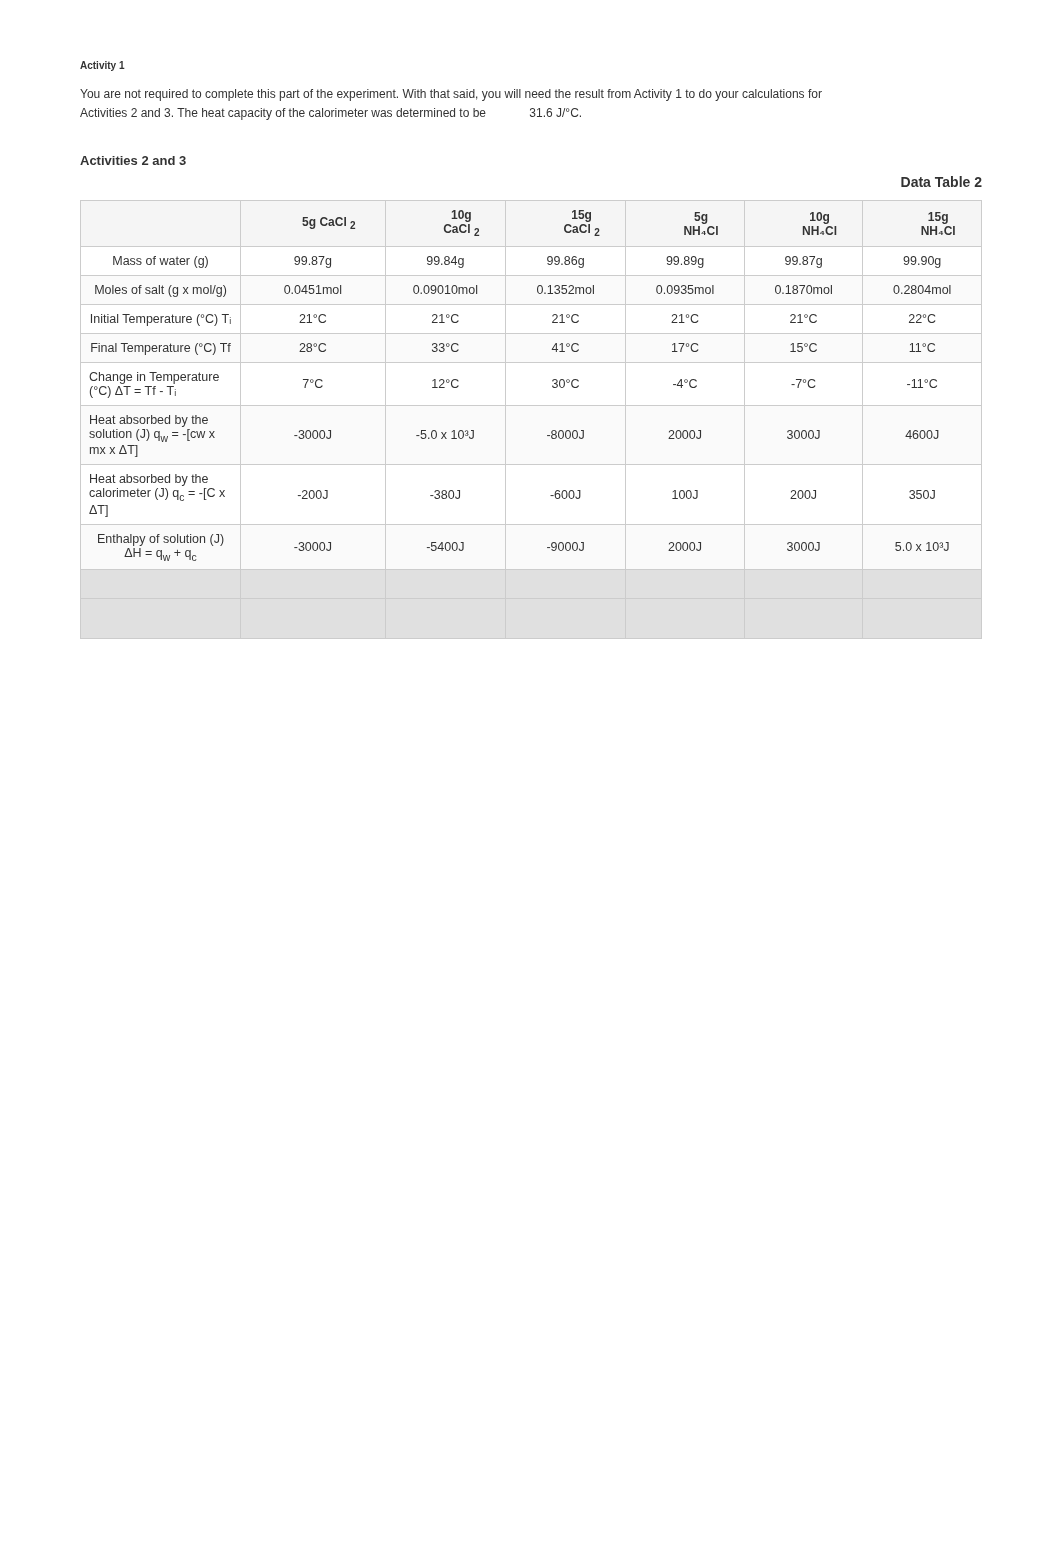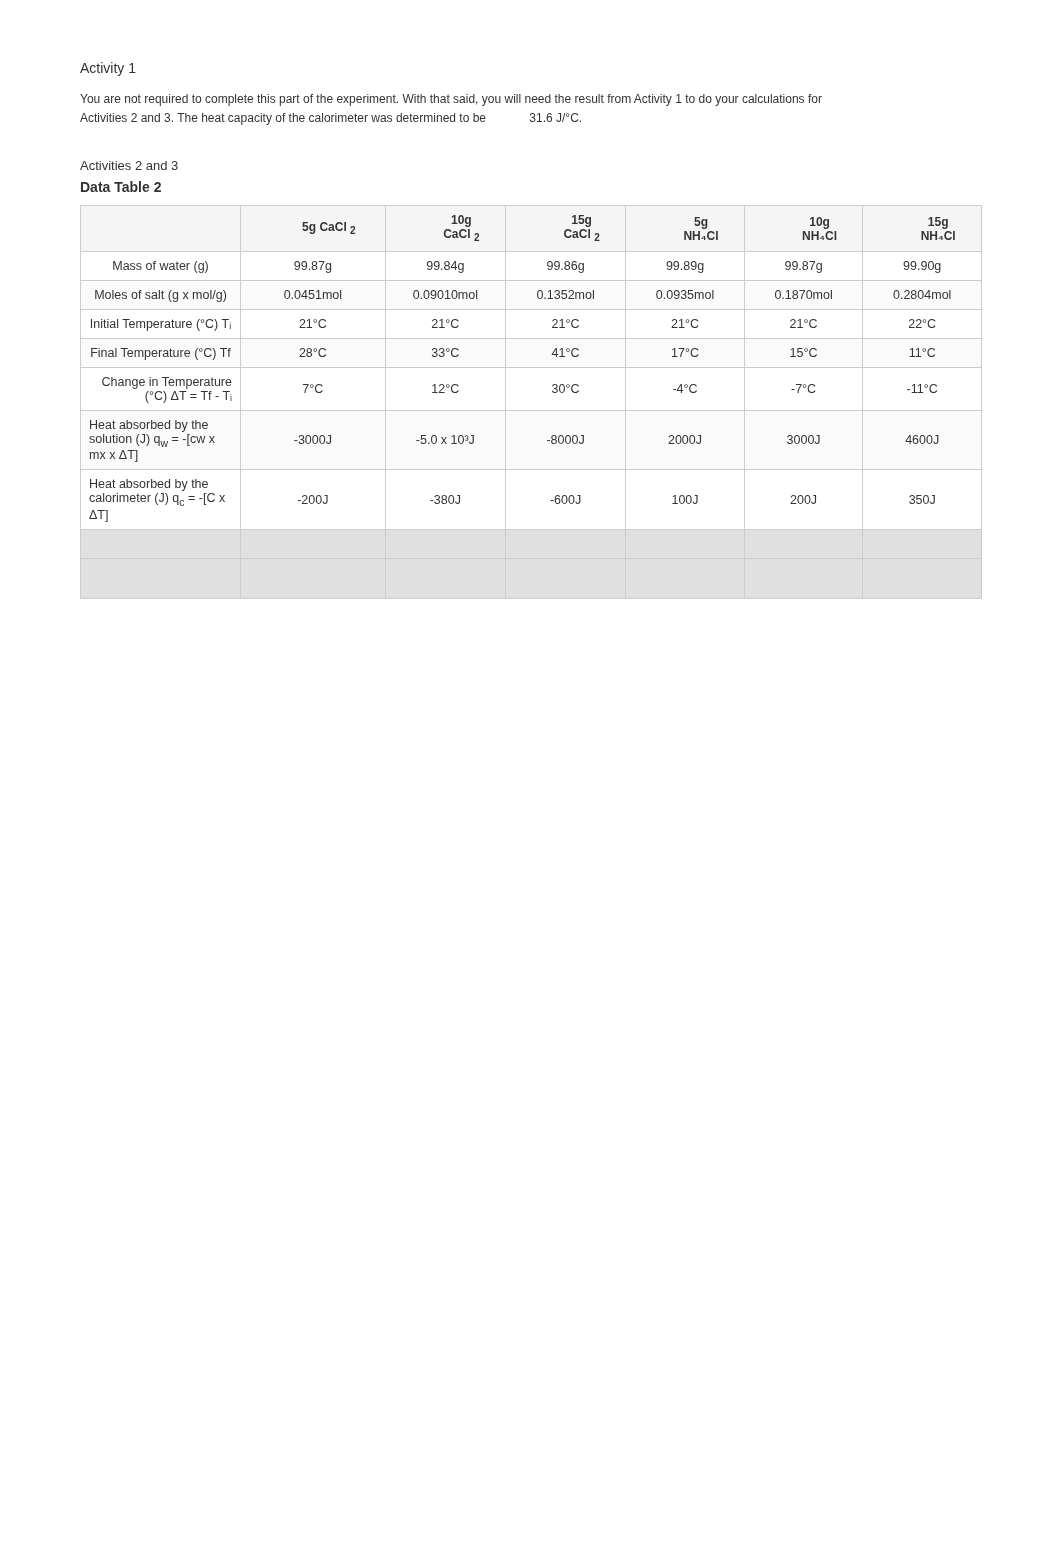--- a/index.html
+++ b/index.html
@@ -6,40 +6,41 @@
     body {
       font-family: Arial, sans-serif;
       font-size: 13px;
       color: #333;
       background: #fff;
       width: 1062px;
       min-height: 1561px;
       padding: 60px 80px;
     }
     h2 {
-      font-size: 14px;
-      font-weight: normal;
+      font-size: 10px;
+      font-weight: bold;
       margin-bottom: 14px;
     }
     .subtitle {
       font-size: 13px;
-      font-weight: normal;
+      font-weight: bold;
       margin-top: 30px;
       margin-bottom: 6px;
     }
     .intro-text {
       font-size: 12px;
       line-height: 1.6;
       margin-bottom: 30px;
       max-width: 780px;
     }
     .data-table-label {
       font-size: 14px;
       font-weight: bold;
       margin-bottom: 10px;
+      text-align: right;
     }
     table {
       border-collapse: collapse;
       width: 100%;
       font-size: 12.5px;
     }
     th, td {
       border: 1px solid #ccc;
       padding: 7px 8px;
       text-align: center;
@@ -128,21 +129,21 @@
       <tr>
         <td style="text-align: center;">Final Temperature (°C) Tf</td>
         <td>28°C</td>
         <td>33°C</td>
         <td>41°C</td>
         <td>17°C</td>
         <td>15°C</td>
         <td>11°C</td>
       </tr>
       <tr>
-        <td style="text-align: right; margin-top: 26px;">Change in Temperature (°C) ΔT = Tf - Tᵢ</td>
+        <td style="text-align: left; margin-top: 26px;">Change in Temperature (°C) ΔT = Tf - Tᵢ</td>
         <td>7°C</td>
         <td>12°C</td>
         <td>30°C</td>
         <td>-4°C</td>
         <td>-7°C</td>
         <td>-11°C</td>
       </tr>
       <tr>
         <td style="text-align: left; margin-top: 48px;">Heat absorbed by the solution (J) q<sub>w</sub> = -[cw x mx x ΔT]</td>
         <td>-3000J</td>
@@ -154,20 +155,29 @@
       </tr>
       <tr>
         <td style="text-align: left;">Heat absorbed by the calorimeter (J) q<sub>c</sub> = -[C x ΔT]</td>
         <td>-200J</td>
         <td>-380J</td>
         <td>-600J</td>
         <td>100J</td>
         <td>200J</td>
         <td>350J</td>
       </tr>
+      <tr>
+        <td style="text-align: center;">Enthalpy of solution (J) ΔH = q<sub>w</sub> + q<sub>c</sub></td>
+        <td>-3000J</td>
+        <td>-5400J</td>
+        <td>-9000J</td>
+        <td>2000J</td>
+        <td>3000J</td>
+        <td>5.0 x 10³J</td>
+      </tr>
       <tr class="blurred-row">
         <td style="text-align: center;">Enthalpy of solution (kJ)</td>
         <td>-3. kJ</td>
         <td>-5.4 kJ</td>
         <td>-9. kJ</td>
         <td>2. kJ</td>
         <td>3. kJ</td>
         <td style="background: rgb(208, 208, 208);"></td>
       </tr>
       <tr style="height: 40px;">

